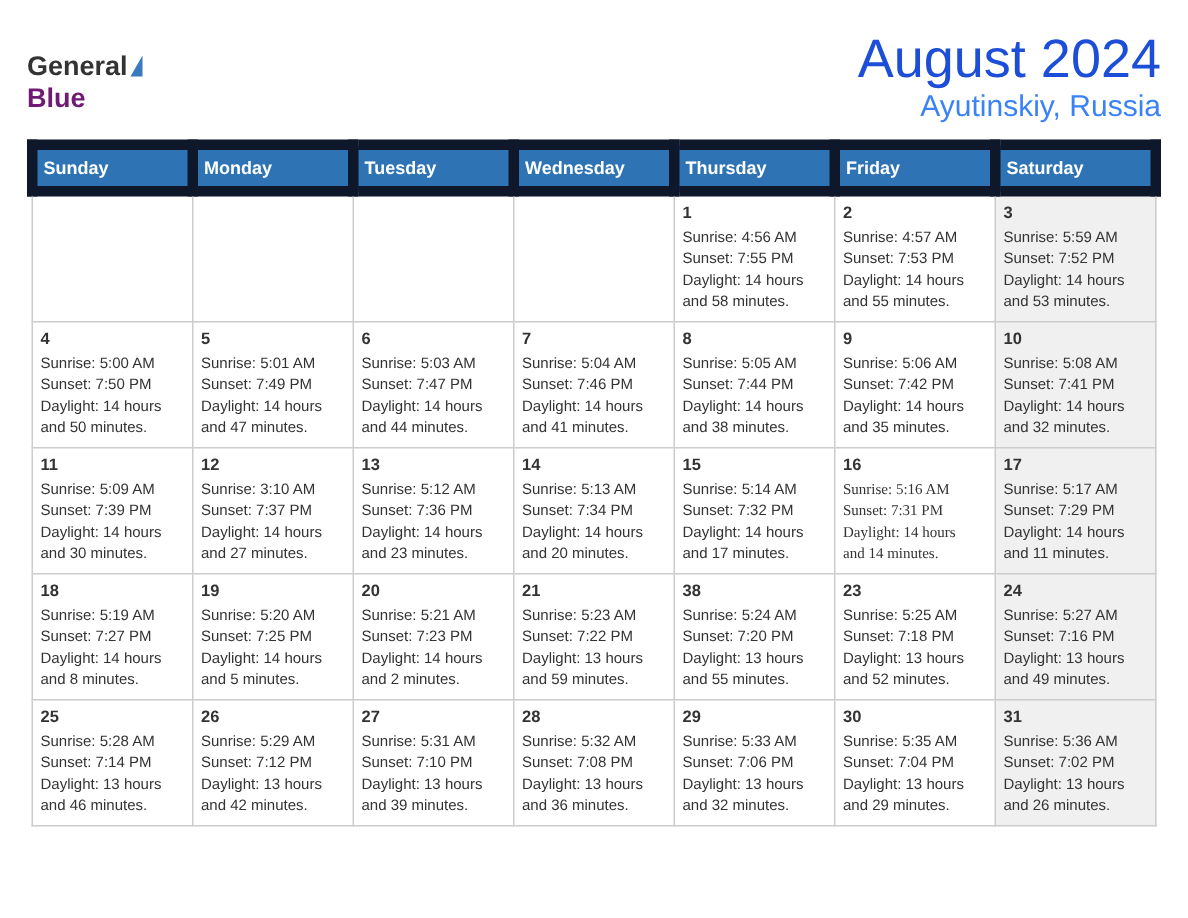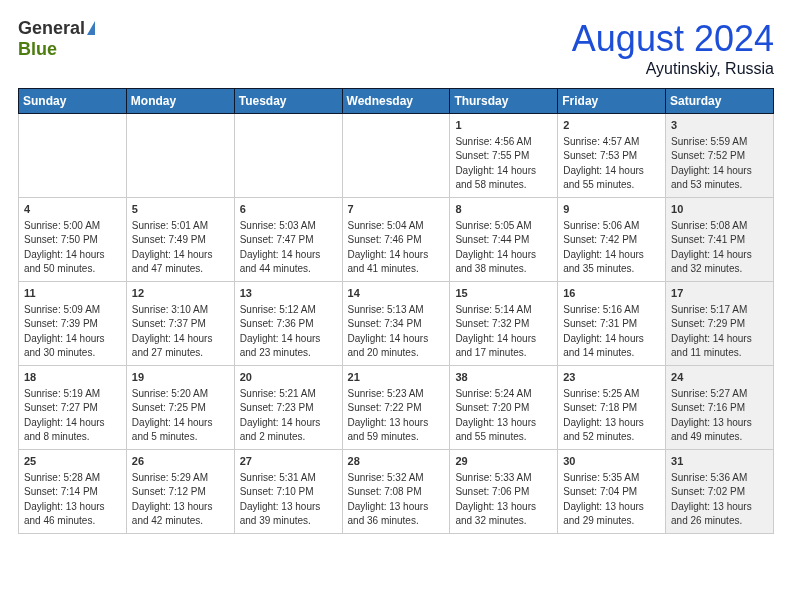--- a/index.html
+++ b/index.html
@@ -16,68 +16,69 @@
     .header {
       display: flex;
       align-items: flex-start;
       justify-content: space-between;
       margin-bottom: 10px;
     }
     .logo {
       display: flex;
       flex-direction: column;
       align-items: flex-start;
+      margin-top: 16px;
     }
     .logo-text {
       display: flex;
       align-items: center;
     }
     .logo-general {
       font-size: 18px;
       font-weight: bold;
       color: #333;
     }
     .logo-blue {
       font-size: 18px;
       font-weight: bold;
-      color: #4d7c0f;
+      color: #701a75;
     }
     .logo-triangle {
       width: 0;
       height: 0;
       border-left: 8px solid transparent;
       border-bottom: 14px solid #3a7abf;
       margin-left: 2px;
       margin-bottom: 2px;
     }
     .title-block {
       text-align: right;
     }
     .cal-title {
       font-size: 36px;
       font-weight: normal;
       color: #1d4ed8;
     }
     .cal-subtitle {
-      font-size: 16px;
-      color: #0f172a;
+      font-size: 20px;
+      color: #3b82f6;
     }
     table {
       width: 100%;
       border-collapse: collapse;
       font-size: 10.5px;
     }
     thead th {
       background-color: #2e74b5;
       color: #fff;
       padding: 5px 4px;
       text-align: left;
       font-size: 12px;
       font-weight: bold;
-      border: 1px solid #0f172a;
+      border: 7px solid #0f172a;
     }
     td {
       border: 1px solid #ccc;
       vertical-align: top;
       padding: 4px 5px;
       width: 14.28%;
       height: 80px;
       color: #333;
       line-height: 1.45;
     }
@@ -238,21 +239,21 @@
           </td>
           <td>
             <span class="day-num">15</span>
             <div class="day-info" style="white-space: pre-line;">Sunrise: 5:14 AM
 Sunset: 7:32 PM
 Daylight: 14 hours
 and 17 minutes.</div>
           </td>
           <td>
             <span class="day-num">16</span>
-            <div class="day-info" style="white-space: pre-line;">Sunrise: 5:16 AM
+            <div class="day-info" style="white-space: pre-line; font-family: Liberation Serif, serif;">Sunrise: 5:16 AM
 Sunset: 7:31 PM
 Daylight: 14 hours
 and 14 minutes.</div>
           </td>
           <td class="shaded">
             <span class="day-num">17</span>
             <div class="day-info" style="white-space: pre-line;">Sunrise: 5:17 AM
 Sunset: 7:29 PM
 Daylight: 14 hours
 and 11 minutes.</div>

